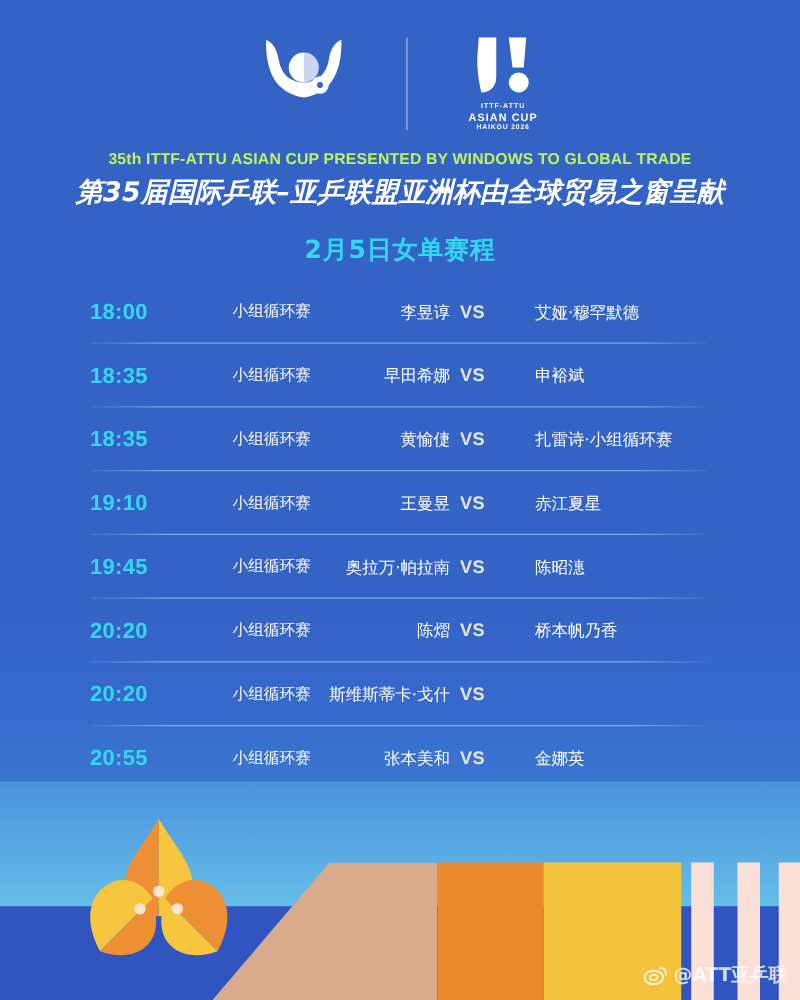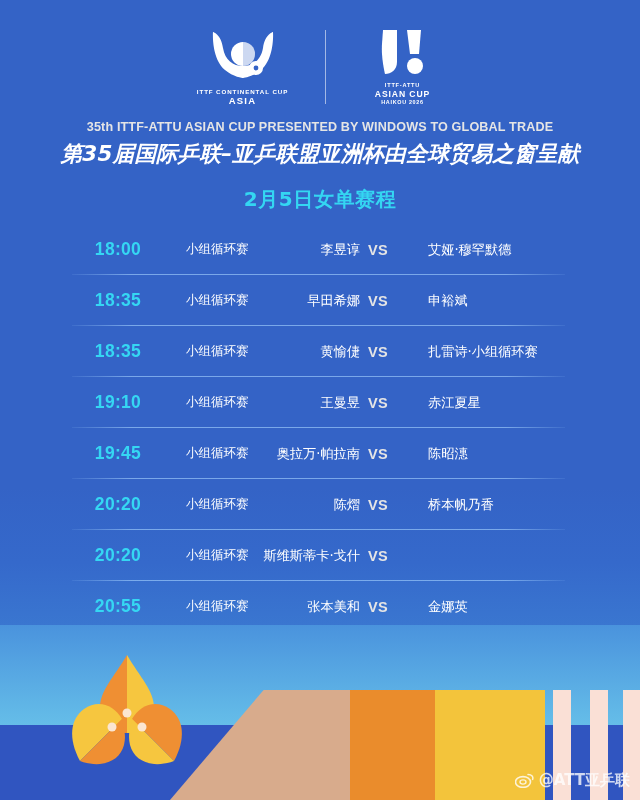--- a/index.html
+++ b/index.html
@@ -26,34 +26,34 @@
     font-weight:700;letter-spacing:.6px;line-height:1.18;}
 
   .ltext .l1{font-size:6.2px;display:block;letter-spacing:.9px;}
   .ltext .l2{font-size:9.5px;display:block;letter-spacing:1.2px;}
   .rtext .r1{font-size:5.6px;display:block;letter-spacing:.8px;}
   .rtext .r2{font-size:8.6px;display:block;letter-spacing:.9px;}
   .rtext .r3{font-size:5.4px;display:block;letter-spacing:.7px;}
 
   
   .headline{position:absolute;left:0;top:120px;width:640px;text-align:center;}
-  .h-en{color:#e5e5e5;font-size:12.6px;font-weight:700;letter-spacing:.15px;
+  .h-en{color:#bef264;font-size:12.6px;font-weight:700;letter-spacing:.15px;
         font-family:"Liberation Sans",sans-serif;white-space:nowrap;}
   .h-cn{color:#ffffff;font-size:21.5px;font-weight:700;letter-spacing:.2px;margin-top:5px;
         font-family:"DejaVu Sans","Liberation Sans",sans-serif;white-space:nowrap;font-style:italic;}
   .h-date{color:#34d6f2;font-size:20px;font-weight:700;letter-spacing:.6px;margin-top:18px;
         font-family:"DejaVu Sans","Liberation Sans",sans-serif;}
 
   
   .schedule{position:absolute;left:0;top:224px;width:640px;}
   .row{position:relative;height:51px;display:flex;align-items:center;}
   .sep{position:absolute;left:72px;width:493px;height:1px;bottom:0;
        background:linear-gradient(90deg,rgba(150,200,255,.10),rgba(165,210,255,.62) 12%,rgba(165,210,255,.62) 88%,rgba(150,200,255,.10));}
   .c-time{position:absolute;left:72px;width:92px;color:#35d7f3;font-size:17.5px;font-weight:700;
-          letter-spacing:.3px;font-family:"Liberation Sans",sans-serif;text-align:center;}
+          letter-spacing:.3px;font-family:"Liberation Sans",sans-serif;}
   .c-stage{position:absolute;left:186px;color:#ffffff;font-size:12.5px;white-space:nowrap;
            font-family:"DejaVu Sans","Liberation Sans",sans-serif;}
   .c-p1{position:absolute;right:280px;color:#ffffff;font-size:13.2px;white-space:nowrap;text-align:left;
         font-family:"DejaVu Sans","Liberation Sans",sans-serif;}
   .c-vs{position:absolute;right:238px;width:34px;text-align:left;color:#e5e5e5;font-size:14.5px;
         font-weight:700;letter-spacing:.4px;font-family:"Liberation Sans",sans-serif;}
   .c-p2{position:absolute;left:428px;color:#ffffff;font-size:13.2px;white-space:nowrap;
         font-family:"DejaVu Sans","Liberation Sans",sans-serif;}
 
   
@@ -85,24 +85,20 @@
 
     <div class="logo-left">
       <svg class="lmark" width="72" height="58" viewBox="0 0 72 58">
         <path d="M6 4 C6 4 4 30 18 42 C26 49 36 50 36 50 C36 50 46 49 54 42 C68 30 66 4 66 4
                  C66 4 58 6 56 20 C54 32 46 38 36 38 C26 38 18 32 16 20 C14 6 6 4 6 4 Z" fill="#ffffff"></path>
         <circle cx="36" cy="26" r="12" fill="#ffffff"></circle>
         <path d="M36 14 A12 12 0 0 1 36 38 Z" fill="#3463c6" opacity="0.25"></path>
         <circle cx="49" cy="40" r="7" fill="#ffffff"></circle>
         <circle cx="49" cy="40" r="2.4" fill="#3463c6"></circle>
       </svg>
-      <div class="ltext" style="top:60px;">
-        <span class="l1">ITTF CONTINENTAL CUP</span>
-        <span class="l2">ASIA</span>
-      </div>
     </div>
 
     <div class="logo-divider"></div>
 
     <div class="logo-right">
       <svg class="lmark" width="52" height="52" viewBox="0 0 52 52">
         <path d="M6 2 L20 2 L20 34 C20 42 14 46 8 46 C8 46 4 30 5 16 Z" fill="#ffffff"></path>
         <path d="M30 2 L44 2 L42 26 L33 26 Z" fill="#ffffff"></path>
         <circle cx="38" cy="38" r="8" fill="#ffffff"></circle>
       </svg>

